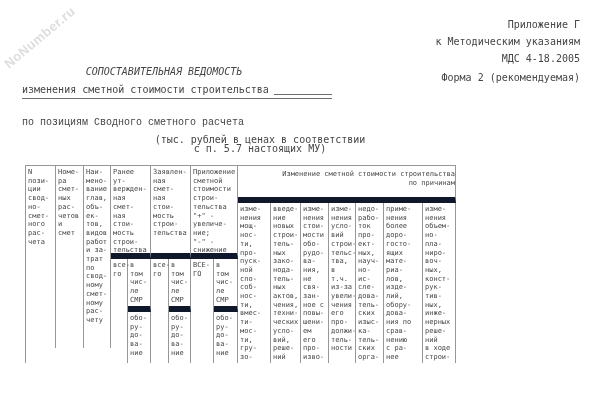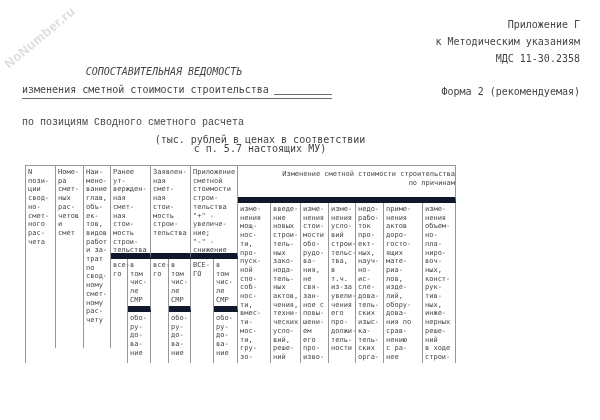--- a/index.html
+++ b/index.html
@@ -10,21 +10,21 @@
   .wm {
     position:absolute; left:6px; top:58px;
     transform:rotate(-40deg); transform-origin:0 50%;
     font-family:"Liberation Sans", sans-serif; font-weight:bold;
     font-size:13px; letter-spacing:0.5px; color:#dedede; white-space:nowrap;
   }
   .corner {
     position:absolute; top:12px; right:20px; text-align:right;
     font-size:7px; line-height:8.5px; white-space:pre-line;
   }
-  .corner .form-note { margin-top:16px; }
+  .corner .form-note { margin-top:2px; }
   .t7 { font-size:10px; line-height:8.5px; }
   .doc-title { position:absolute; top:68px; left:9px; width:310px; text-align:center;font-style:italic; }
   .fillin { position:absolute; top:86px; left:22px; width:310px; display:flex; }
   .fillin .blank { flex:1; border-bottom:1px solid #6d6d6d; margin-left:5px; }
   .rule { position:absolute; top:98px; left:22px; width:310px; border-top:1px solid #6d6d6d; height:0; }
   .caption { position:absolute; top:101px; left:22px; width:310px; text-align:center; }
   .positions { position:absolute; top:119px; left:22px;font-family:Liberation Mono, monospace; }
   .units { position:absolute; top:136px; left:150px; width:220px; text-align:center; white-space:pre-line; }
   .tbl {
     position:absolute; left:25px; top:165px; width:430px; height:197px;
@@ -43,21 +43,21 @@
 </head>
 <body>
 
 <div class="page">
 
   <div class="wm">NoNumber.ru</div>
 
   <div class="corner t7">
     <div>Приложение Г</div>
     <div>к Методическим указаниям</div>
-    <div>МДС 11-30.2358</div>
+    <div>МДС 4-18.2005</div>
     <div class="form-note">Форма 2 (рекомендуемая)</div>
   </div>
 
   <div class="doc-title t7">СОПОСТАВИТЕЛЬНАЯ ВЕДОМОСТЬ</div>
 
   <div class="fillin t7">
     <span>изменения сметной стоимости строительства</span>
     <span class="blank"></span>
   </div>
 
@@ -255,21 +255,21 @@
 дова-
 тель-
 ских
 изыс-
 ка-
 тель-
 ских
 орга-</div>
     <div class="cell" style="left:358px; top:37px; width:39px; height:160px;">приме-
 нения
-актов
+более
 доро-
 госто-
 ящих
 мате-
 риа-
 лов,
 изде-
 лий,
 обору-
 дова-

